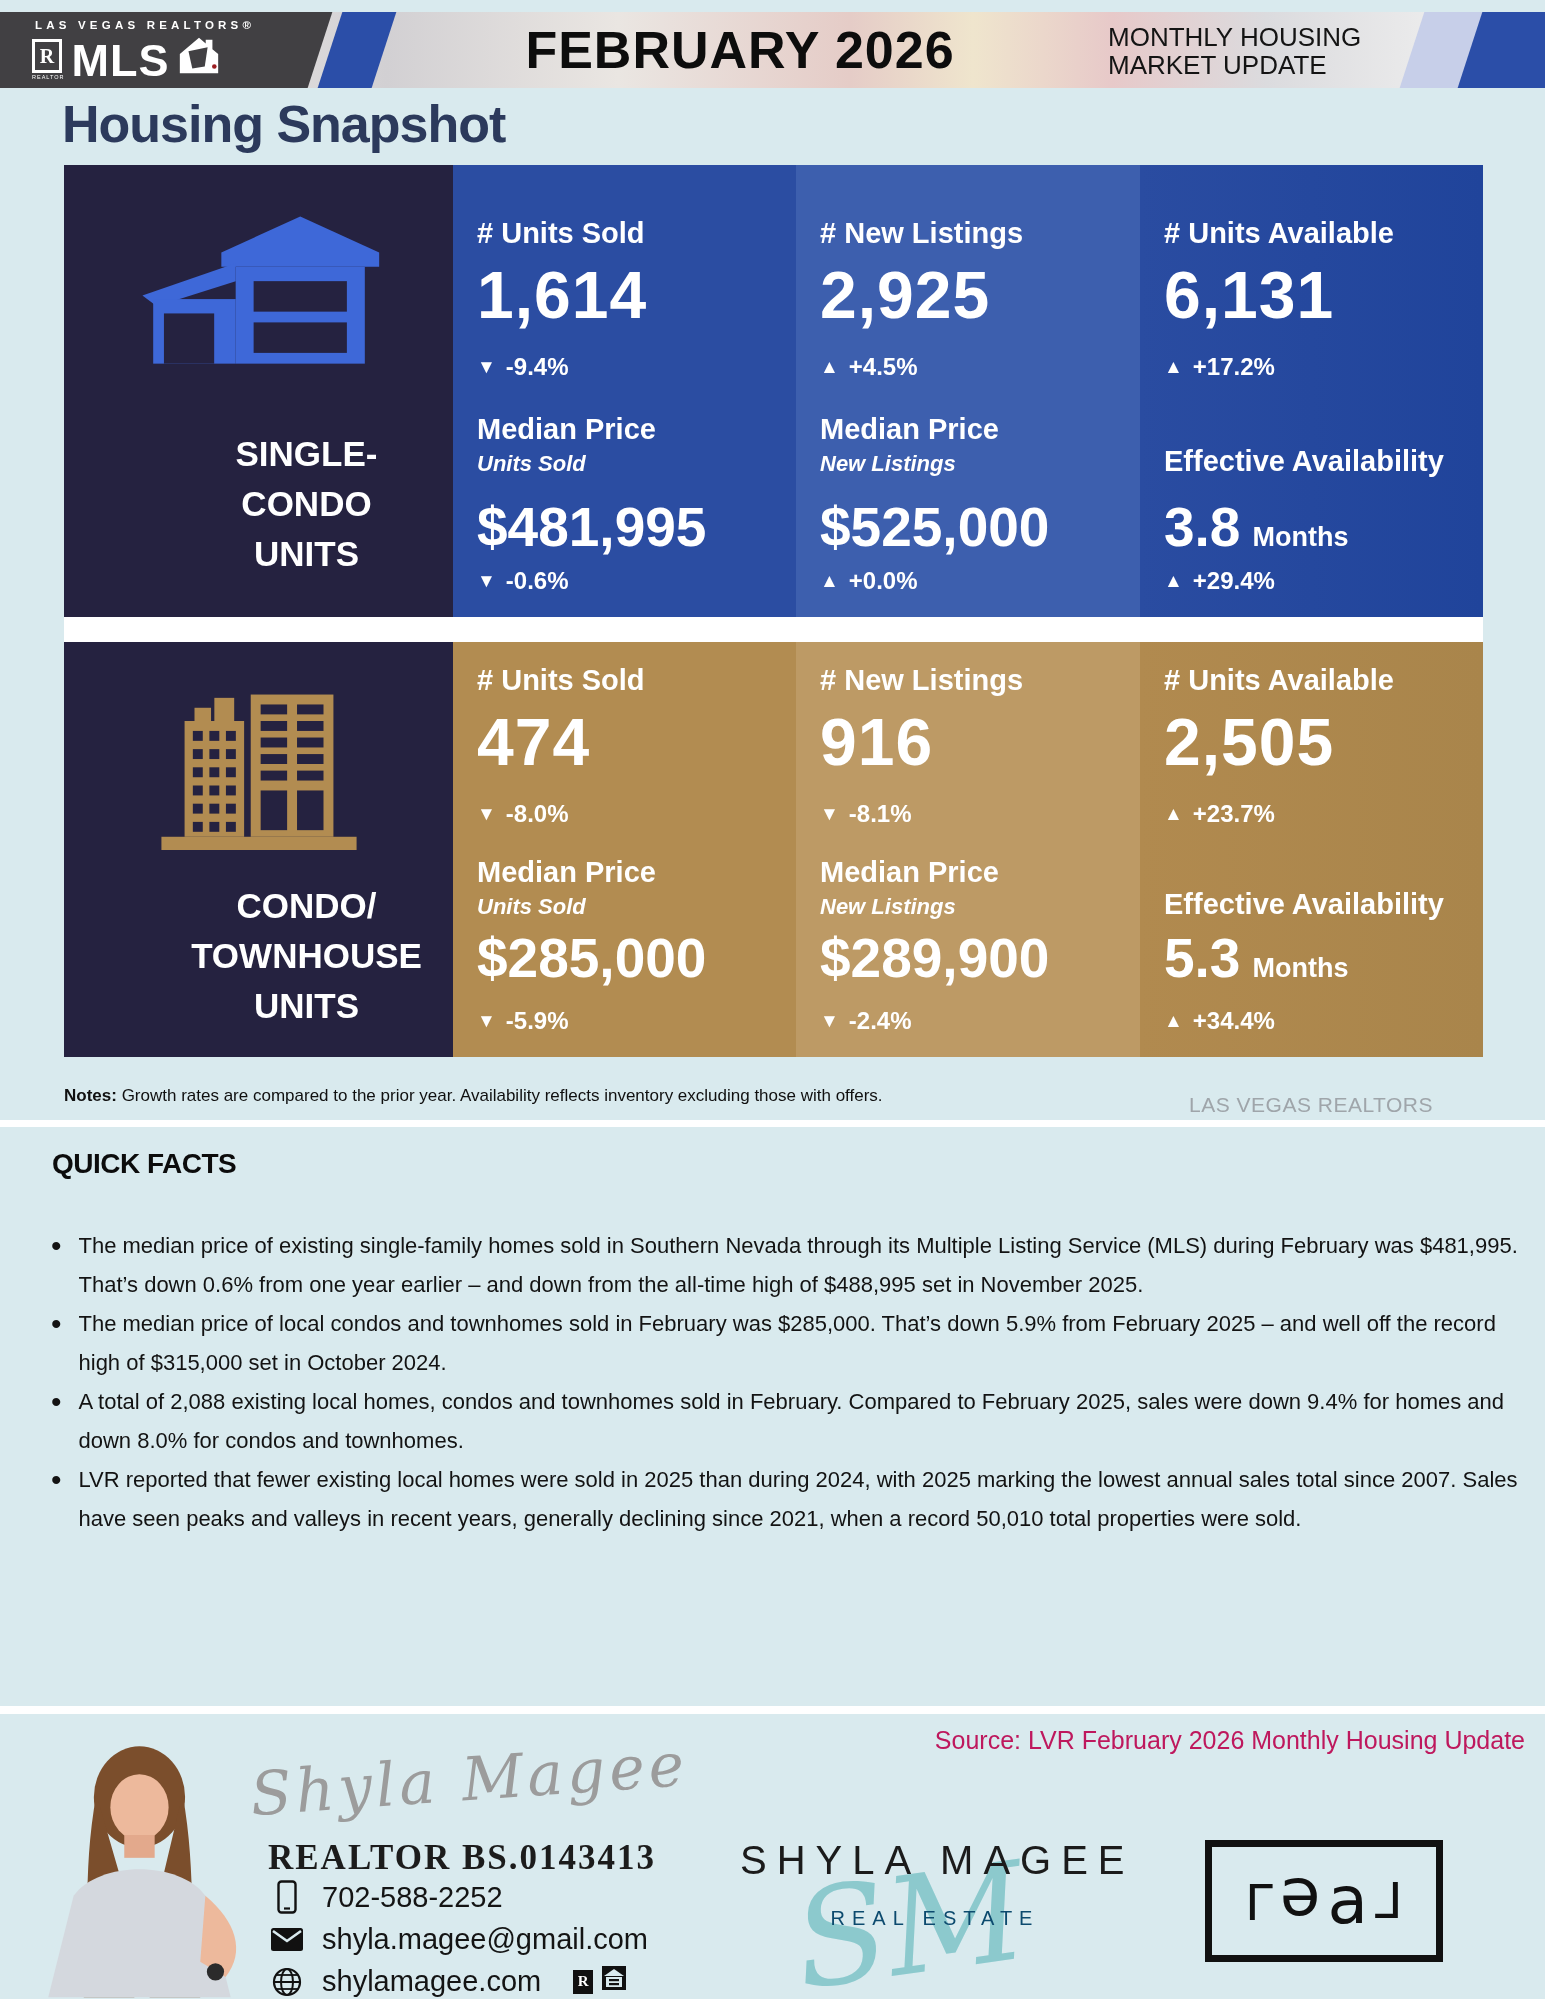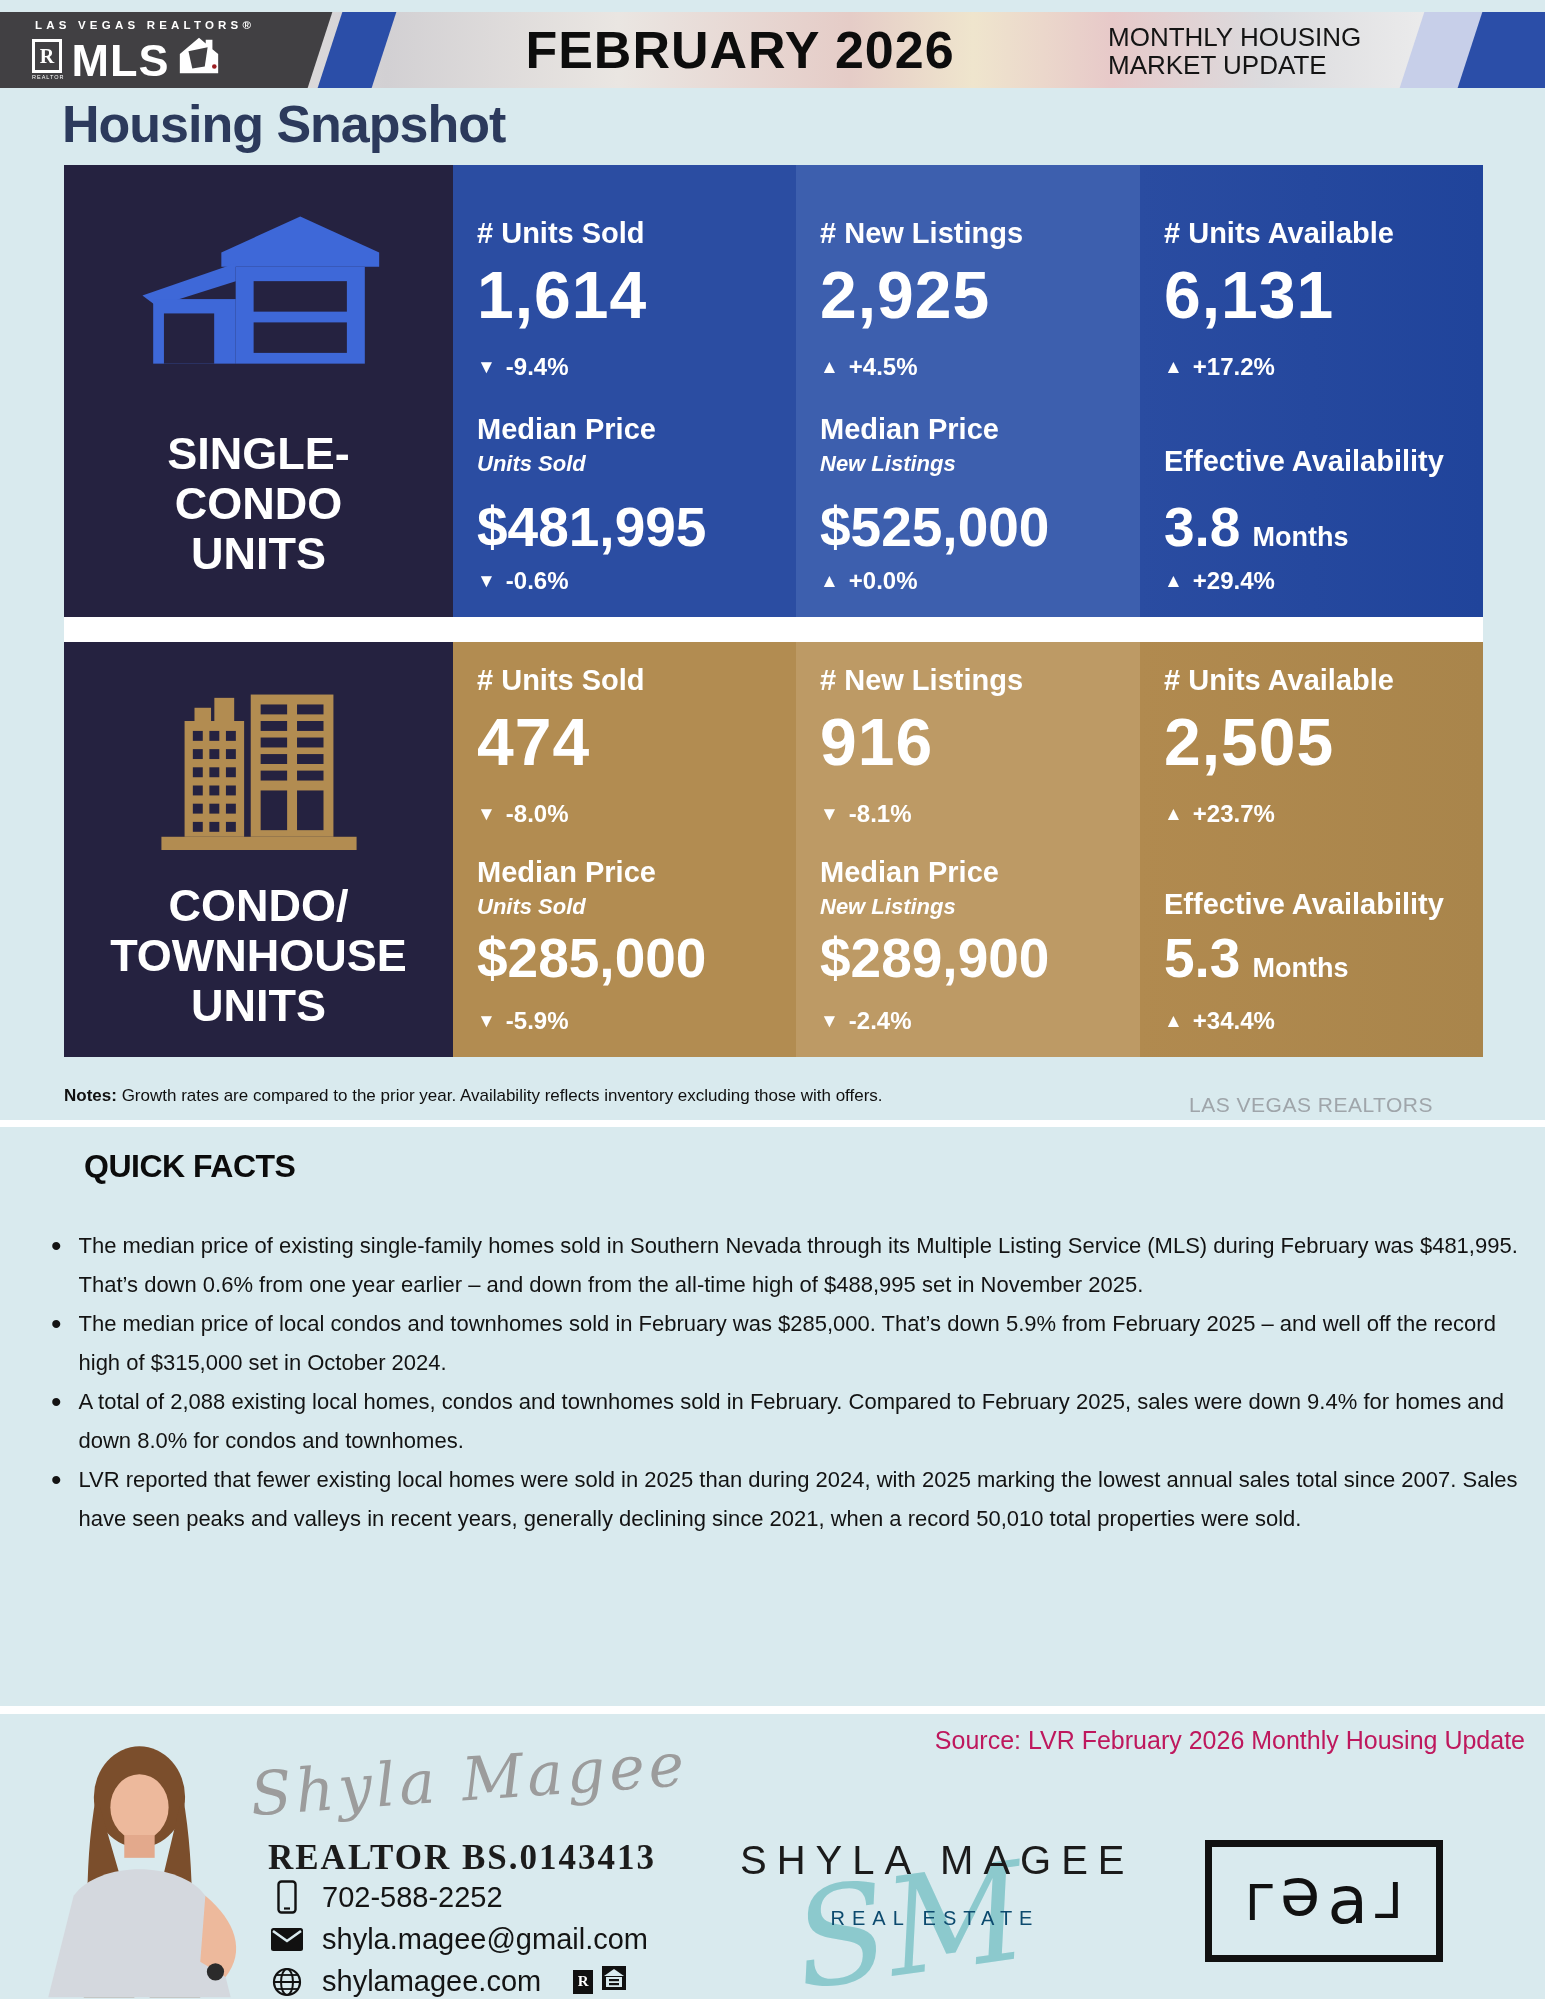--- a/index.html
+++ b/index.html
@@ -33,21 +33,21 @@
   .page-title{position:absolute;left:62px;top:94px;font-size:52px;font-weight:800;
      color:#2C3A5C;letter-spacing:-1px;}
   
   .panel{position:absolute;left:64px;width:1419px;display:grid;grid-template-columns:389px 343px 344px 343px;}
   .panel--sf{top:165px;height:452px;}
   .panel--condo{top:642px;height:415px;}
   .side{background:#252240;position:relative;color:#fff;}
   .side .icon{position:absolute;left:50%;transform:translateX(-50%);}
   .panel--sf .side .icon{top:48px;}
   .panel--condo .side .icon{top:36px;}
-  .side-label{position:absolute;width:100%;text-align:center;font-size:45px;font-weight:800;line-height:50px;}
+  .side-label{position:absolute;width:100%;text-align:center;font-size:35px;font-weight:800;line-height:50px;margin-left:48px;}
   .panel--sf .side-label{bottom:38px;}
   .panel--condo .side-label{bottom:26px;}
   .col{position:relative;color:#fff;padding:0 24px;box-sizing:border-box;}
   .panel--sf .c1{background:#2B4DA2;}
   .panel--sf .c2{background:#3D5FAE;}
   .panel--sf .c3{background:linear-gradient(90deg,#2A4CA1,#20449B);}
   .panel--condo .c1{background:#B28C51;}
   .panel--condo .c2{background:#BD9A65;}
   .panel--condo .c3{background:linear-gradient(90deg,#B18A4F,#A9854B);}
   .stat-label{position:absolute;font-size:29px;font-weight:600;white-space:nowrap;}
@@ -66,21 +66,21 @@
   .panel--sf .v2{top:330px}        .panel--condo .v2{top:284px}
   .ch2{bottom:22px}
   .gap-strip{position:absolute;left:64px;top:617px;width:1419px;height:25px;background:#fff;}
   
   .notes{position:absolute;left:64px;top:1086px;font-size:17px;color:#101010;}
   .notes b{font-weight:bold;}
   .notes-brand{position:absolute;right:112px;top:1093px;font-size:21px;color:#9FA5AA;letter-spacing:0.5px;}
   .divider1{position:absolute;left:0;top:1120px;width:1545px;height:7px;background:#fff;}
   .divider2{position:absolute;left:0;top:1706px;width:1545px;height:8px;background:#fff;}
   
-  .qf-title{position:absolute;left:84px;top:1148px;font-size:32px;font-weight:800;color:#0c0c0c;letter-spacing:-0.5px;}
+  .qf-title{position:absolute;left:52px;top:1148px;font-size:28px;font-weight:800;color:#0c0c0c;letter-spacing:-0.5px;}
   .qf-list{position:absolute;left:42px;top:1218px;width:1478px;margin:9px;padding:0;list-style:none;
      font-size:22px;line-height:38.5px;color:#131313;}
   .qf-list li{display:flex;gap:17px;margin-bottom:1px;}
   .qf-list li::before{content:"•";font-size:30px;line-height:38.5px;}
   
   .source{position:absolute;right:20px;top:1726px;font-size:25px;color:#be185d;}
   .photo{position:absolute;left:28px;top:1742px;width:380px;height:257px;}
   .signature{position:absolute;left:250px;top:1744px;font-family:"DejaVu Serif",serif;font-style:italic;
      font-size:60px;color:#9C9C9C;letter-spacing:4px;transform:rotate(-4deg);white-space:nowrap;}
   .license{position:absolute;left:268px;top:1838px;font-family:"Liberation Serif",serif;

